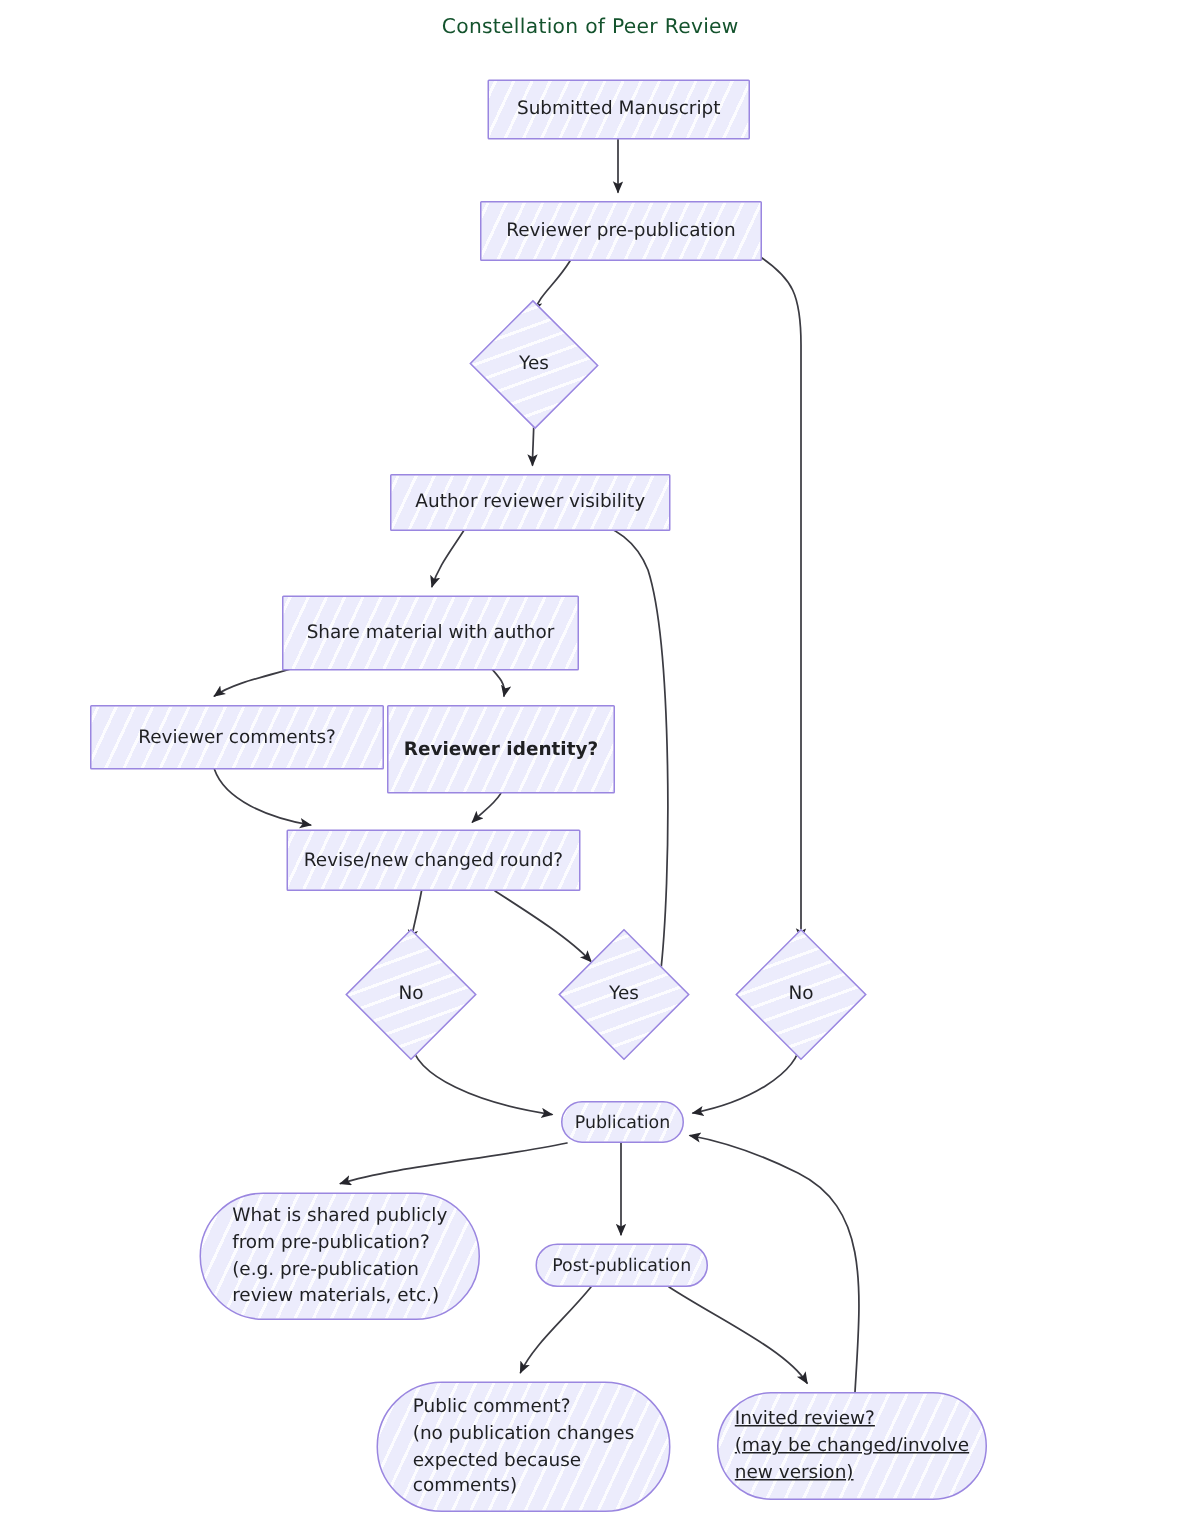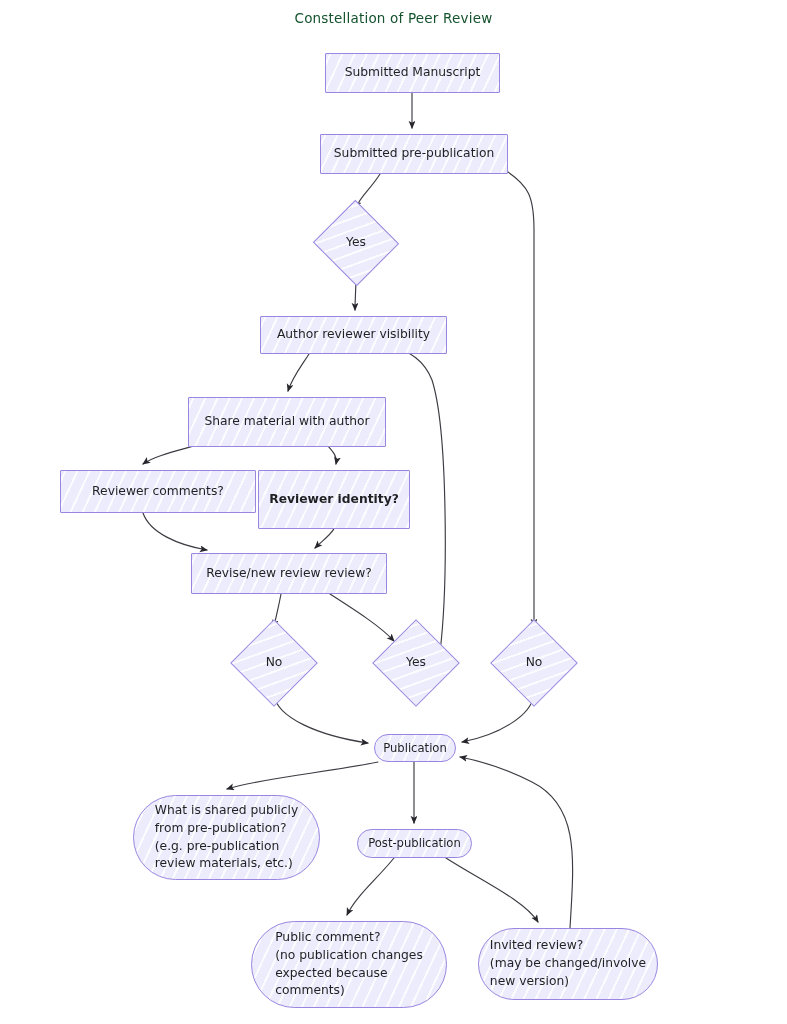--- a/index.html
+++ b/index.html
@@ -82,21 +82,21 @@
       <path class="edge" marker-end="url(#ah)" d="M446,858 C480,880 524,900 538,922"></path>
       <path class="edge" marker-end="url(#ah)" d="M570,928 C574,860 580,806 532,782 C500,766 476,760 460,757"></path>
     </g>
   </svg>
 
   <div class="node rect" style="left:325px;top:53px;width:175px;height:40px;">
     <span class="lbl">Submitted Manuscript</span>
   </div>
 
   <div class="node rect" style="left:320px;top:134px;width:188px;height:40px;">
-    <span class="lbl">Submitted pre-publication</span>
+    <span class="lbl">Reviewer pre-publication</span>
   </div>
 
   <div class="node diamond" style="left:325px;top:213px;width:62px;height:60px;">
     <span class="dshape"></span>
     <span class="dlabel">Yes</span>
   </div>
 
   <div class="node rect" style="left:260px;top:316px;width:187px;height:38px;">
     <span class="lbl">Author reviewer visibility</span>
   </div>
@@ -107,21 +107,21 @@
 
   <div class="node rect" style="left:60px;top:470px;width:196px;height:43px;">
     <span class="lbl">Reviewer comments?</span>
   </div>
 
   <div class="node rect" style="left:258px;top:470px;width:152px;height:59px;font-weight:bold;">
     <span class="lbl">Reviewer identity?</span>
   </div>
 
   <div class="node rect" style="left:191px;top:553px;width:196px;height:41px;">
-    <span class="lbl">Revise/new review review?</span>
+    <span class="lbl">Revise/new changed round?</span>
   </div>
 
   <div class="node diamond" style="left:243px;top:632px;width:62px;height:62px;">
     <span class="dshape"></span>
     <span class="dlabel">No</span>
   </div>
 
   <div class="node diamond" style="left:385px;top:632px;width:62px;height:62px;">
     <span class="dshape"></span>
     <span class="dlabel">Yes</span>
@@ -147,19 +147,19 @@
     <span class="lbl">Public comment?
 (no publication changes
 expected because
 comments)</span>
   </div>
 
   <div class="node stadium" style="left:357px;top:829px;width:115px;height:29px;font-size:11.6px;">
     <span class="lbl">Post-publication</span>
   </div>
 
-  <div class="node stadium" style="left:478px;top:928px;width:180px;height:72px;">
+  <div class="node stadium" style="left:478px;top:928px;width:180px;height:72px;text-decoration:underline;">
     <span class="lbl">Invited review?
 (may be changed/involve
 new version)</span>
   </div>
 
 </div>
 
 </body></html>

